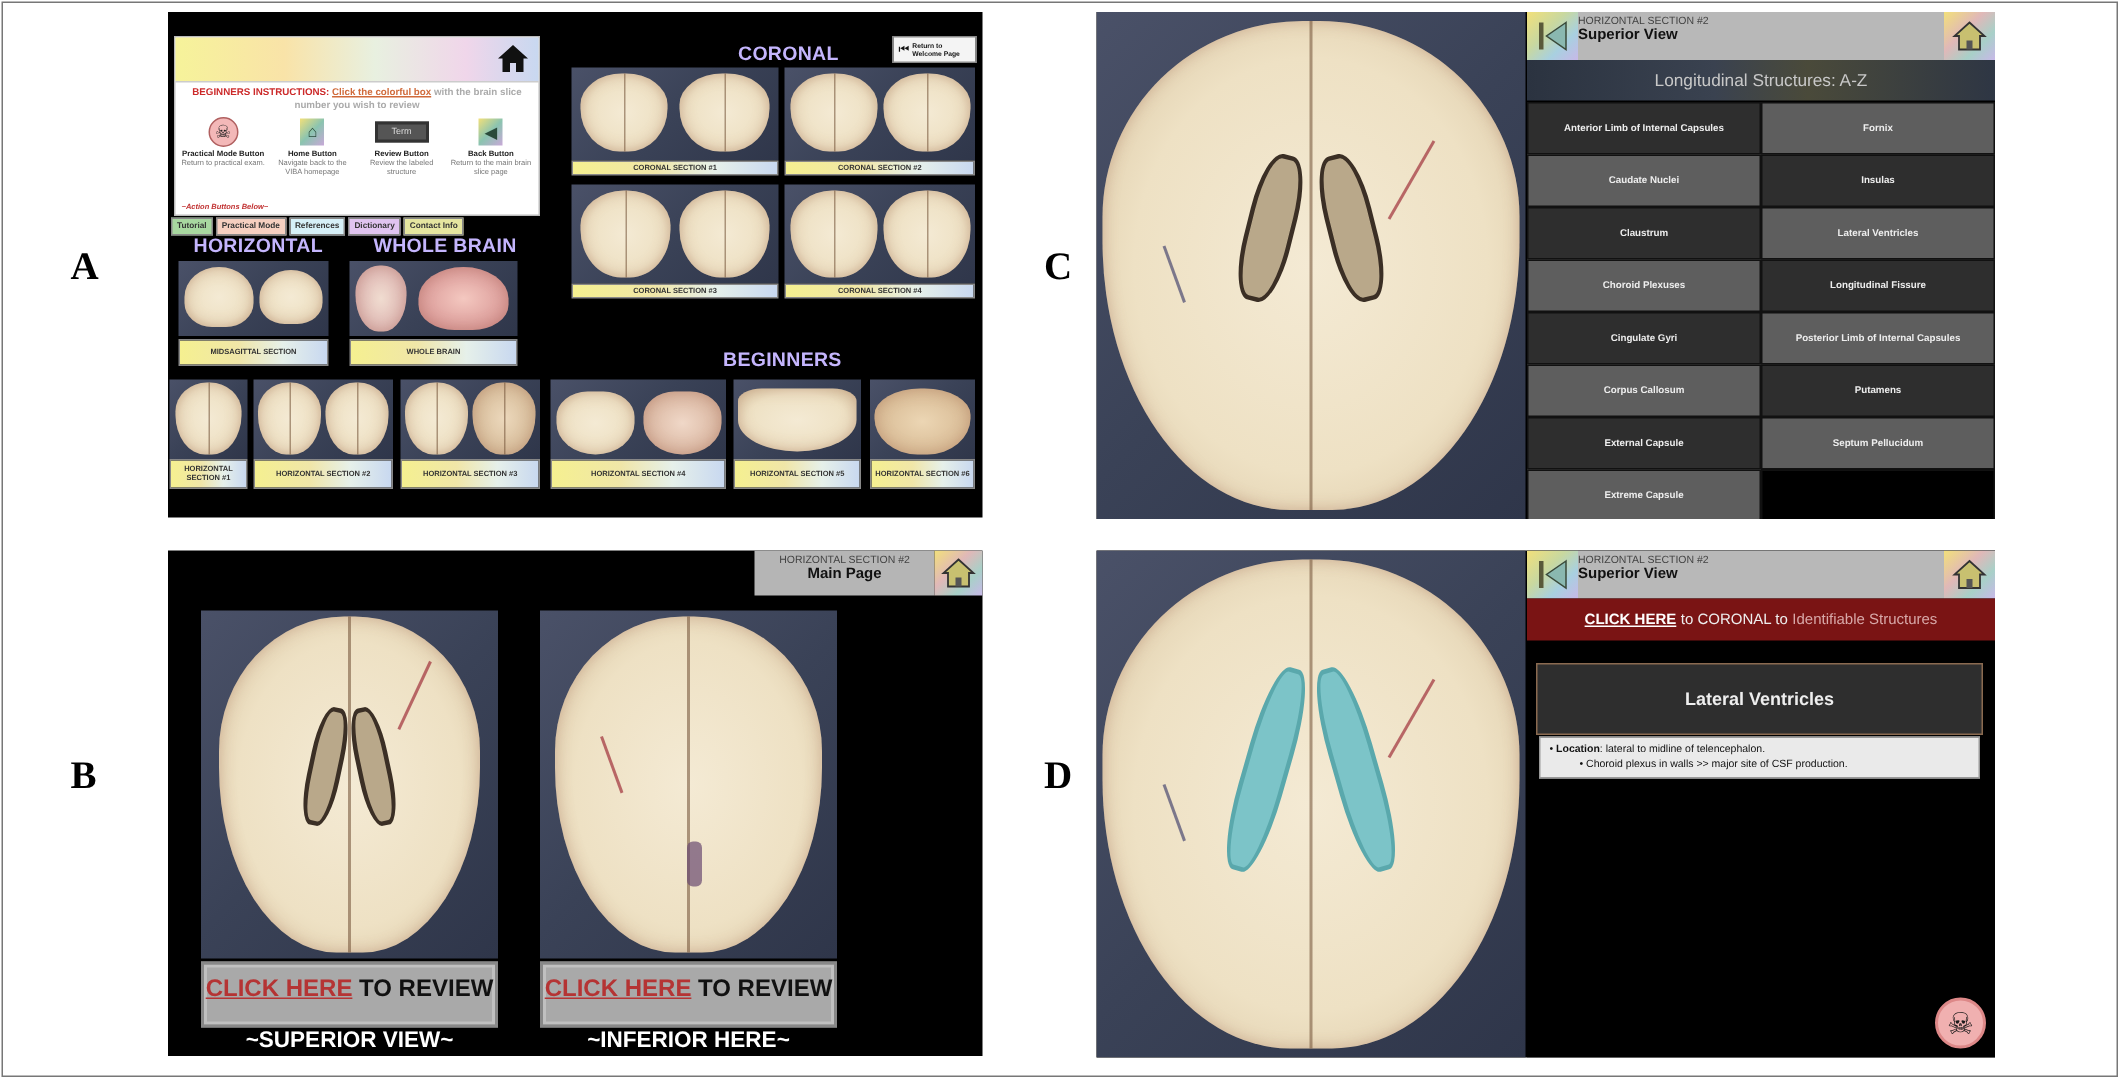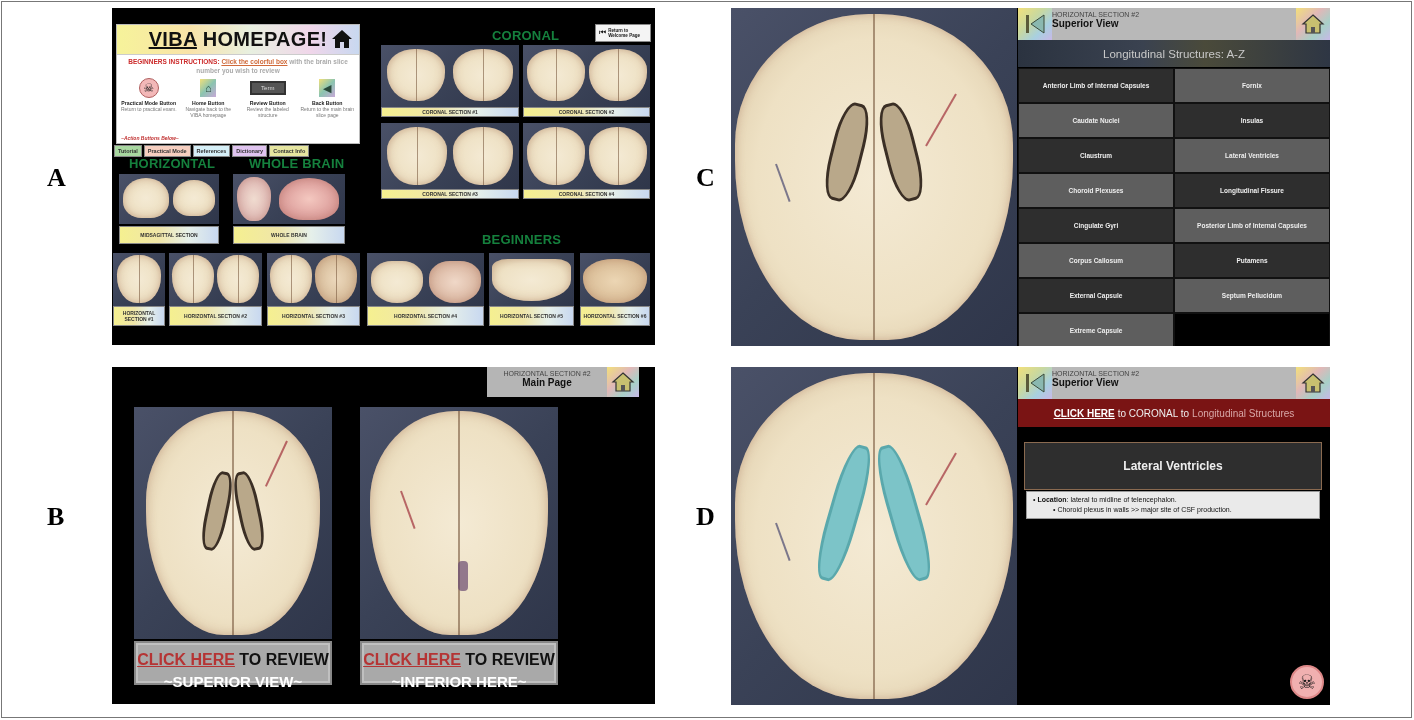--- a/index.html
+++ b/index.html
@@ -29,41 +29,41 @@
   .vh-btn { width: 58px; text-align: center; }
   .vh-btn .ic { height: 22px; display: flex; align-items: center; justify-content: center; }
   .vh-btn .t1 { font-size: 5.2px; font-weight: bold; color: #222; margin-top: 1px; }
   .vh-btn .t2 { font-size: 5px; color: #777; line-height: 6px; }
   .skull-circle { width: 20px; height: 20px; border-radius: 50%; background: #f3b8b8; border: 1px solid #b06060; display: flex; align-items: center; justify-content: center; font-size: 12px; color: #222; }
   .term-btn { width: 36px; height: 14px; background: #555; border: 2px solid #333; color: #ddd; font-size: 6px; display: flex; align-items: center; justify-content: center; }
   .sq-ic { width: 16px; height: 18px; background: linear-gradient(135deg, #f2e07a, #8bc4b0, #c8a8d8); display: flex; align-items: center; justify-content: center; font-size: 11px; color: #2a4a3a; }
   .vh-action { position: absolute; left: 4px; bottom: 2px; font-size: 5px; color: #c03030; font-style: italic; font-weight: bold; }
   .tabs { position: absolute; left: 2px; top: 137px; display: flex; gap: 2px; }
   .tabs div { font-size: 5.5px; font-weight: bold; padding: 2px 3px; color: #333; border: 1px solid #888; }
-  .sec-head { position: absolute; color: #15803d; font-weight: bold; font-size: 13px; letter-spacing: .2px; }
+  .sec-head { position: absolute; color: #c4b5fd; font-weight: bold; font-size: 13px; letter-spacing: .2px; }
   .thumb { position: absolute; }
   .thumb .img { position: absolute; left: 0; top: 0; right: 0; overflow: hidden; }
   .thumb .lbl { position: absolute; left: 0; right: 0; bottom: 0; background: linear-gradient(90deg, #f5f090 0%, #f0e6a8 40%, #e6f0ea 70%, #c8d8f0 100%); font-size: 5px; font-weight: bold; color: #333; display: flex; align-items: center; justify-content: center; text-align: center; line-height: 6px; border: 1px solid #888; }
   .return-btn { position: absolute; right: 4px; top: 16px; width: 56px; height: 18px; background: #f4f4f4; border: 1px solid #888; display: flex; align-items: center; gap: 2px; padding-left: 3px; }
   .return-btn .ic { font-size: 8px; color: #111; }
   .return-btn .tx { font-size: 4.5px; color: #111; font-weight: bold; line-height: 5px; }
 
   
   #panelB { left: 112px; top: 367px; width: 543px; height: 337px; }
-  .b-header { position: absolute; right: 16px; top: 0; width: 152px; height: 30px; display: flex; }
+  .b-header { position: absolute; right: 0; top: 0; width: 152px; height: 30px; display: flex; }
   .b-header .txt { flex: 1; background: #b5b5b5; text-align: center; }
   .b-header .txt .small { font-size: 7px; color: #444; margin-top: 3px; }
   .b-header .txt .big { font-size: 10px; font-weight: bold; color: #111; }
   .home-tile { width: 32px; height: 30px; background: linear-gradient(135deg, #f2e07a 0%, #e0b8b8 40%, #a8d0c8 70%, #c8b8e8 100%); display: flex; align-items: center; justify-content: center; }
   .b-card { position: absolute; top: 40px; width: 198px; height: 296px; }
   .b-card .img { position: absolute; left: 0; top: 0; width: 198px; height: 232px; }
   .b-card .cta { position: absolute; left: 0; top: 234px; width: 198px; height: 44px; background: #a9a9a9; border: 2px solid #888; text-align: center; box-shadow: inset 0 0 0 2px #c0c0c0; }
   .b-card .cta .l1 { font-weight: bold; font-size: 16px; margin-top: 8px; color: #111; }
   .b-card .cta .l1 .ck { color: #b53434; text-decoration: underline; }
-  .b-card .cta .l2 { font-weight: bold; font-size: 15px; color: #fff; margin-top: 4px; }
+  .b-card .cta .l2 { font-weight: bold; font-size: 15px; color: #fff; margin-top: 16px; }
 
   
   #panelC { left: 731px; top: 8px; width: 599px; height: 338px; }
   #panelD { left: 731px; top: 367px; width: 599px; height: 338px; }
   .cd-img { position: absolute; left: 0; top: 0; width: 286px; height: 100%; }
   .cd-side { position: absolute; left: 287px; top: 0; width: 312px; height: 100%; background: #000; }
   .cd-head { position: absolute; left: 0; top: 0; width: 312px; height: 32px; display: flex; }
   .back-tile { width: 34px; height: 32px; background: linear-gradient(135deg, #f2e07a 0%, #c8d8a0 40%, #a8d0e0 70%, #c8b8e8 100%); display: flex; align-items: center; justify-content: center; }
   .cd-head .txt { flex: 1; background: #b8b8b8; text-align: left; }
   .cd-head .txt .small { font-size: 7px; color: #444; margin-top: 3px; }
@@ -88,21 +88,20 @@
 <div class="frame"></div>
 
 <div class="panel-letter" style="left:47px;top:163px">A</div>
 <div class="panel-letter" style="left:47px;top:502px">B</div>
 <div class="panel-letter" style="left:696px;top:163px">C</div>
 <div class="panel-letter" style="left:696px;top:502px">D</div>
 
 <div class="panel" id="panelA">
   <div class="vh-box">
     <div class="vh-title">
-      <span><u>VIBA</u><span style="font-size:20px"> HOMEPAGE!</span></span>
       <div class="home">
         <svg width="22" height="20" viewBox="0 0 22 20">
             <path d="M11 1 L21 10 L18 10 L18 19 L13 19 L13 13 L9 13 L9 19 L4 19 L4 10 L1 10 Z" fill="#111"></path>
           </svg>
       </div>
     </div>
     <div class="vh-instr">
       <span class="red">BEGINNERS INSTRUCTIONS:</span>
       <span class="u">Click the colorful box</span><span> with the brain slice number you wish to review</span>
     </div>
@@ -391,21 +390,21 @@
       <div class="home-tile" style="width:34px;height:32px">
         <svg width="24" height="22" viewBox="0 0 24 22">
             <path d="M12 2 L22 11 L19 11 L19 20 L5 20 L5 11 L2 11 Z" fill="#c8c070" stroke="#333" stroke-width="1.2"></path>
             <rect x="10" y="14" width="4" height="6" fill="#555"></rect>
           </svg>
       </div>
     </div>
     <div class="return-bar">
       <span class="ck">CLICK HERE</span>
       <span>to CORONAL to</span>
-      <span class="is">Longitudinal Structures</span>
+      <span class="is">Identifiable Structures</span>
     </div>
     <div class="lv-card">Lateral Ventricles</div>
     <div class="lv-info">
       <div>• <b>Location</b><span>: lateral to midline of telencephalon.</span></div>
       <div class="sub">• <span>Choroid plexus in walls &gt;&gt; major site of CSF production.</span></div>
     </div>
     <div class="skull-btn">
       <span>☠</span>
     </div>
   </div>

